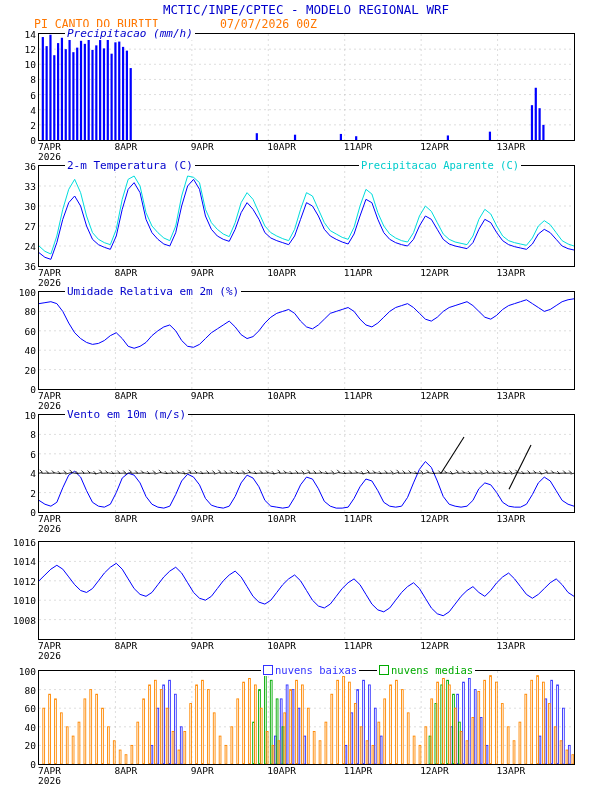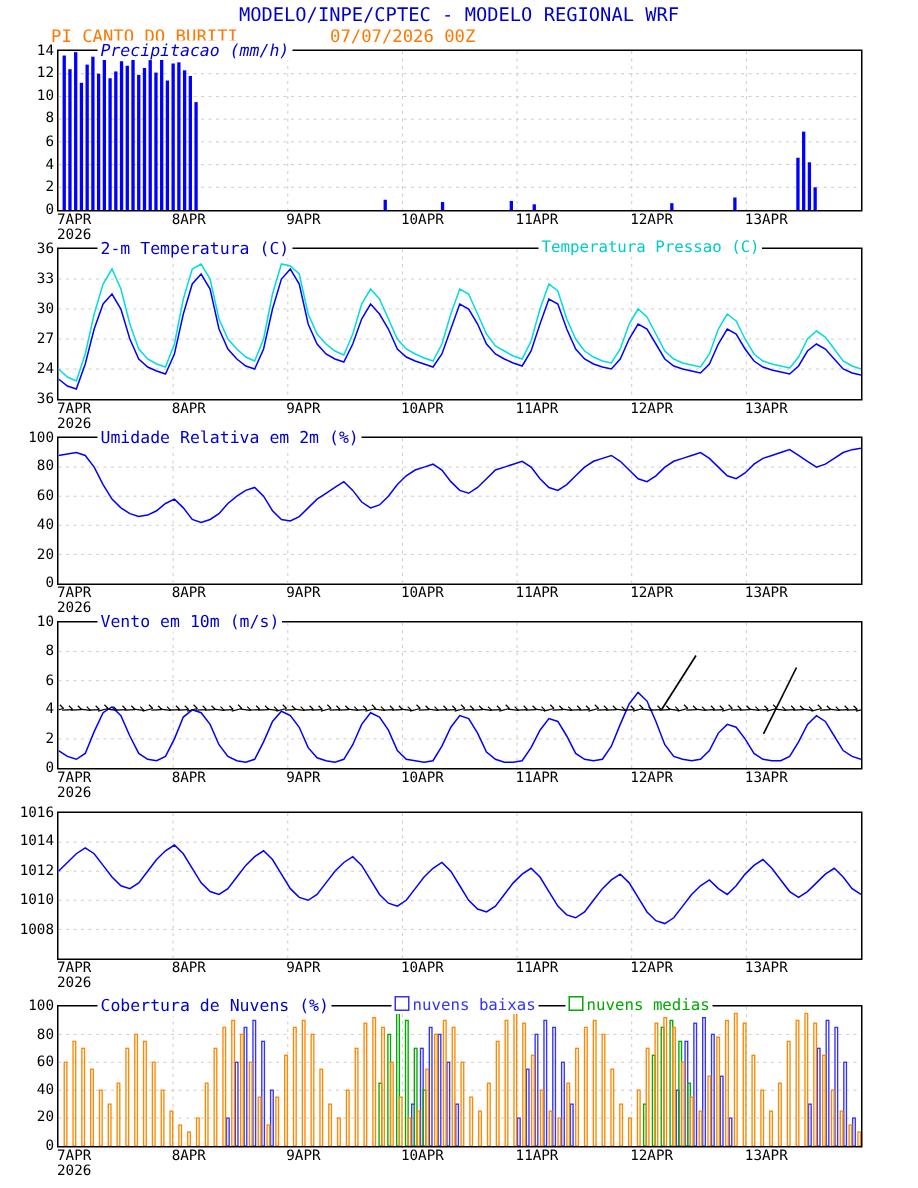--- a/index.html
+++ b/index.html
@@ -18,21 +18,21 @@
   .xtick2{position:absolute;top:100%;margin-top:11px;font-size:9.5px;font-family:"DejaVu Sans Mono",monospace;color:#000;transform:translateX(-1px);white-space:nowrap;}
   svg{display:block;}
   .gl{stroke:#bbbbbb;stroke-width:0.5;stroke-dasharray:2 3;}
   .swatch{display:inline-block;width:8px;height:8px;border:1px solid;margin-right:2px;vertical-align:-1px;}
 </style>
 </head>
 <body>
 
 <div id="page">
 
-  <div class="t hdr-title">MODELO/INPE/CPTEC  -  MODELO REGIONAL WRF</div>
+  <div class="t hdr-title">MCTIC/INPE/CPTEC  -  MODELO REGIONAL WRF</div>
   <div class="t hdr-sub">PI CANTO DO BURITI</div>
   <div class="t hdr-sub2">07/07/2026 00Z</div>
   <div class="t hdr-coord">42.9444W 8.1100S 269m</div>
 
   <div class="panel" id="p0" style="left:38px;top:33px;width:537px;height:108px;">
     <div class="ptitle" style="left:26px;top:-7px;font-style:italic;">Precipitacao (mm/h)</div>
     <svg id="svg0" width="535" height="106" viewBox="0 0 535 106">
         <line x1="0" x2="535" y1="90.85714285714286" y2="90.85714285714286" class="gl"></line>
         <line x1="0" x2="535" y1="75.71428571428572" y2="75.71428571428572" class="gl"></line>
         <line x1="0" x2="535" y1="60.57142857142858" y2="60.57142857142858" class="gl"></line>
@@ -93,21 +93,21 @@
       <div class="xtick" style="left: 76.4286px;">8APR</div>
       <div class="xtick" style="left: 152.857px;">9APR</div>
       <div class="xtick" style="left: 229.286px;">10APR</div>
       <div class="xtick" style="left: 305.714px;">11APR</div>
       <div class="xtick" style="left: 382.143px;">12APR</div>
       <div class="xtick" style="left: 458.571px;">13APR</div>
     </div>
 
   <div class="panel" id="p1" style="left:38px;top:165px;width:537px;height:102px;">
     <div class="ptitle" style="left:26px;top:-7px;">2-m Temperatura (C)</div>
-    <div class="plegend" style="left:320px;top:-7px;color:#00cccc;">Temperatura Pressao (C)</div>
+    <div class="plegend" style="left:320px;top:-7px;color:#00cccc;">Precipitacao Aparente (C)</div>
     <svg id="svg1" width="535" height="100" viewBox="0 0 535 100">
         <line x1="0" x2="535" y1="80" y2="80" class="gl"></line>
         <line x1="0" x2="535" y1="60" y2="60" class="gl"></line>
         <line x1="0" x2="535" y1="40" y2="40" class="gl"></line>
         <line x1="0" x2="535" y1="20" y2="20" class="gl"></line>
         <line x1="76.42857142857143" x2="76.42857142857143" y1="0" y2="100" class="gl"></line>
         <line x1="152.85714285714286" x2="152.85714285714286" y1="0" y2="100" class="gl"></line>
         <line x1="229.28571428571428" x2="229.28571428571428" y1="0" y2="100" class="gl"></line>
         <line x1="305.7142857142857" x2="305.7142857142857" y1="0" y2="100" class="gl"></line>
         <line x1="382.14285714285717" x2="382.14285714285717" y1="0" y2="100" class="gl"></line>
@@ -400,21 +400,20 @@
       <div class="xtick2" style="left: 0px;">2026</div>
       <div class="xtick" style="left: 76.4286px;">8APR</div>
       <div class="xtick" style="left: 152.857px;">9APR</div>
       <div class="xtick" style="left: 229.286px;">10APR</div>
       <div class="xtick" style="left: 305.714px;">11APR</div>
       <div class="xtick" style="left: 382.143px;">12APR</div>
       <div class="xtick" style="left: 458.571px;">13APR</div>
     </div>
 
   <div class="panel" id="p5" style="left:38px;top:670px;width:537px;height:95px;">
-    <div class="ptitle" style="left:26px;top:-7px;">Cobertura de Nuvens (%)</div>
     <div class="plegend" style="left:222px;top:-7px;color:#3333ff;"><span class="swatch" style="border-color:#3333ff;background:#fff;"></span><span>nuvens baixas</span></div>
     <div class="plegend" style="left:338px;top:-7px;color:#00aa00;"><span class="swatch" style="border-color:#00aa00;background:#fff;"></span><span>nuvens medias</span></div>
     <svg id="svg5" width="535" height="93" viewBox="0 0 535 93">
         <line x1="0" x2="535" y1="74.4" y2="74.4" class="gl"></line>
         <line x1="0" x2="535" y1="55.8" y2="55.8" class="gl"></line>
         <line x1="0" x2="535" y1="37.2" y2="37.2" class="gl"></line>
         <line x1="0" x2="535" y1="18.599999999999994" y2="18.599999999999994" class="gl"></line>
         <line x1="76.42857142857143" x2="76.42857142857143" y1="0" y2="93" class="gl"></line>
         <line x1="152.85714285714286" x2="152.85714285714286" y1="0" y2="93" class="gl"></line>
         <line x1="229.28571428571428" x2="229.28571428571428" y1="0" y2="93" class="gl"></line>

